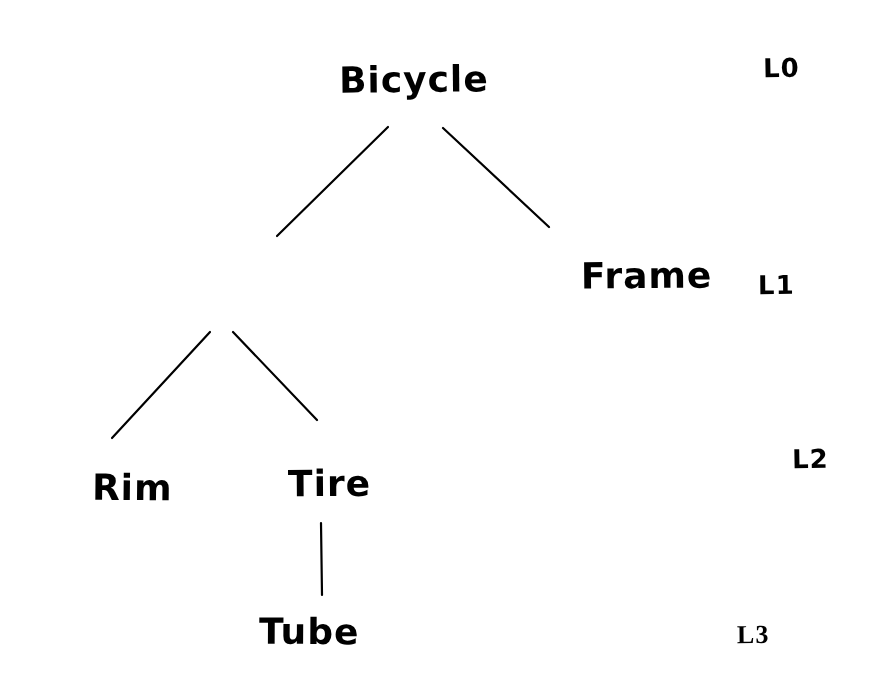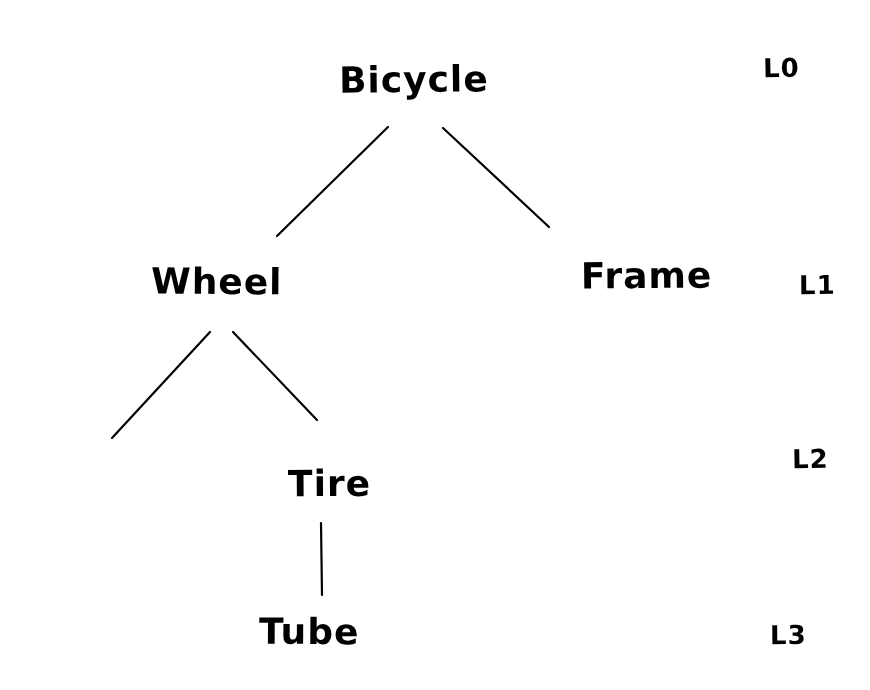--- a/index.html
+++ b/index.html
@@ -42,40 +42,40 @@
   
   .node-bicycle { left: 339px; top: 62px;  transform: rotate(-0.6deg); }
   .node-wheel   { left: 151px; top: 264px; transform: rotate(0.4deg); }
   .node-frame   { left: 581px; top: 258px; transform: rotate(-0.5deg); }
   .node-rim     { left: 92px;  top: 470px; transform: rotate(0.5deg); }
   .node-tire    { left: 288px; top: 466px; transform: rotate(-0.4deg); }
   .node-tube    { left: 259px; top: 614px; transform: rotate(0.3deg); }
 
   
   .level-l0 { left: 763px; top: 55px;  transform: rotate(-1deg); }
-  .level-l1 { left: 799px; top: 272px; transform: rotate(-0.5deg); }
+  .level-l1 { left: 758px; top: 272px; transform: rotate(-0.5deg); }
   .level-l2 { left: 792px; top: 446px; transform: rotate(-1deg); }
-  .level-l3 { left: 770px; top: 622px; transform: rotate(-0.5deg); }
+  .level-l3 { left: 737px; top: 622px; transform: rotate(-0.5deg); font-family: Liberation Serif, serif; }
 </style>
 </head>
 <body>
 
 <div class="canvas">
 
   <svg class="edges" viewBox="0 0 870 690" xmlns="http://www.w3.org/2000/svg" aria-hidden="true">
     <line x1="388" y1="127" x2="277" y2="236"></line>
     <line x1="443" y1="128" x2="549" y2="227"></line>
     <line x1="210" y1="332" x2="112" y2="438"></line>
     <line x1="233" y1="332" x2="317" y2="420"></line>
     <line x1="321" y1="523" x2="322" y2="595"></line>
   </svg>
 
   <div class="node node-bicycle">Bicycle</div>
-  <div class="node node-wheel">Wheel</div>
   <div class="node node-frame">Frame</div>
+  <div class="node node-rim">Rim</div>
   <div class="node node-tire">Tire</div>
   <div class="node node-tube">Tube</div>
 
   <div class="level-label level-l0">L0</div>
   <div class="level-label level-l1">L1</div>
   <div class="level-label level-l2">L2</div>
   <div class="level-label level-l3">L3</div>
 
 </div>
 

